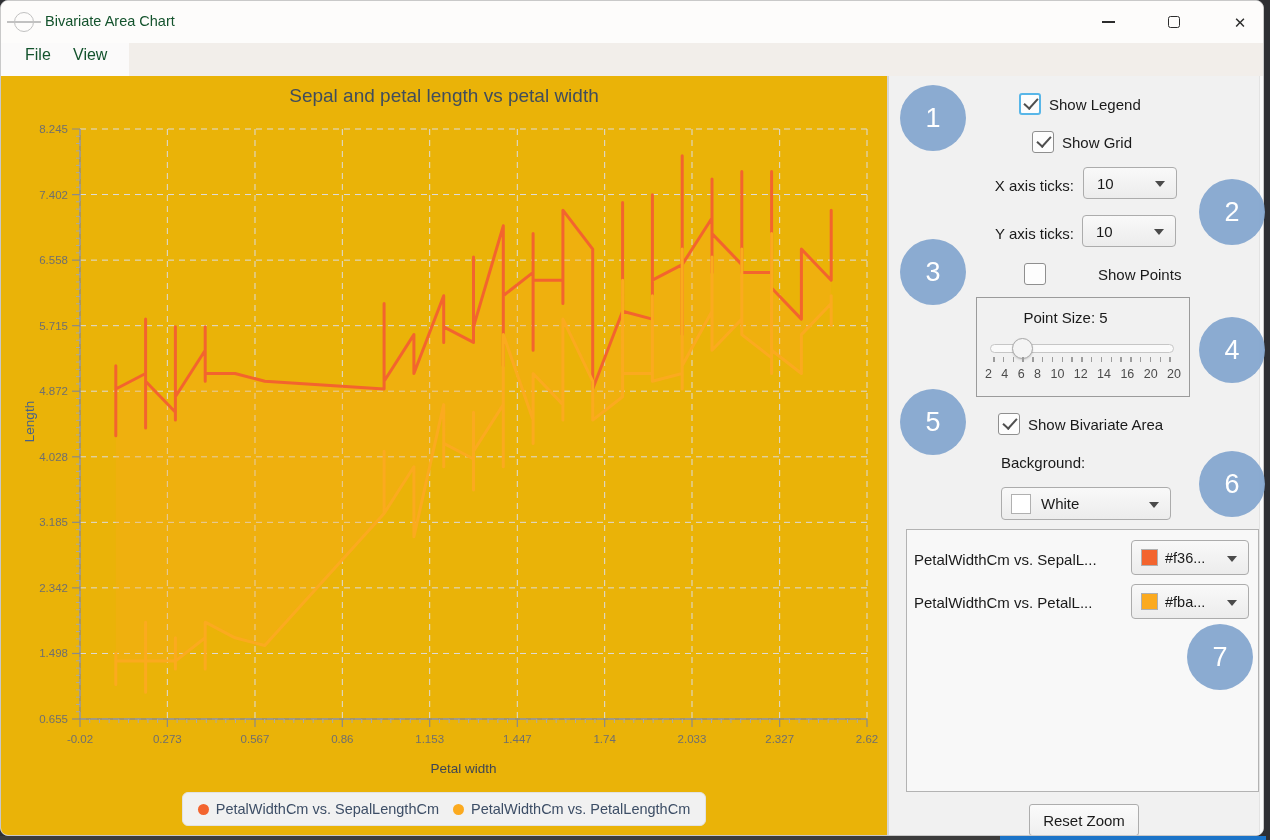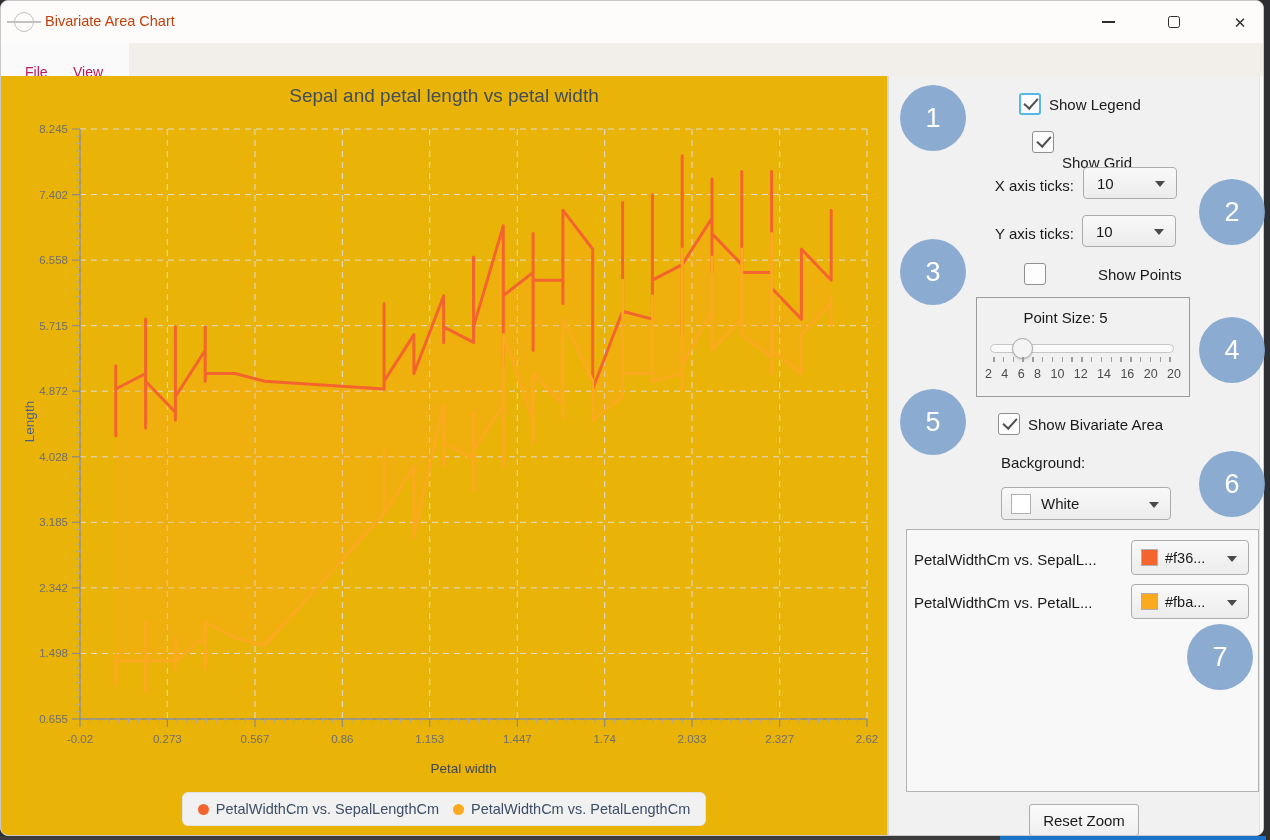--- a/index.html
+++ b/index.html
@@ -4,30 +4,30 @@
 <style>
   html,body{margin:0;padding:0;}
   body{width:1270px;height:840px;background:#2e2f33;font-family:"Liberation Sans",sans-serif;overflow:hidden;position:relative;}
   .abs{position:absolute;}
   #app{position:relative;width:1270px;height:840px;}
   
   #window{left:0;top:0;width:1264px;height:836px;background:#fff;border-radius:8px;border:1px solid #c9c9c9;box-sizing:border-box;overflow:hidden;}
   #titlebar{left:0;top:0;width:1264px;height:42px;background:#fdfcfb;}
   #app-icon{left:13px;top:11px;width:20px;height:20px;border:1.6px solid #c1c1c1;border-radius:50%;box-sizing:border-box;}
   #app-icon-line{left:6px;top:20px;width:34px;height:1.6px;background:#c1c1c1;}
-  #window-title{left:44px;top:12px;font-size:14.5px;color:#c2410c;}
+  #window-title{left:44px;top:12px;font-size:14.5px;color:#14532d;}
   .win-btn{top:0;width:46px;height:42px;display:flex;align-items:center;justify-content:center;}
   #btn-min{left:1084px;} #btn-max{left:1150px;} #btn-close{left:1216px;}
   #btn-min .glyph{width:13px;height:1.6px;background:#2c2c2c;}
   #btn-max .glyph{width:12px;height:12px;border:1.6px solid #2c2c2c;border-radius:2.5px;box-sizing:border-box;background:transparent;}
   #btn-close .glyph{font-size:15px;color:#2c2c2c;line-height:1;}
   
   #menubar{left:0;top:42px;width:1264px;height:33px;background:#f2eeea;}
   #menubar-left{left:0;top:0;width:128px;height:33px;background:#fbfafa;}
-  .menu-item{top:19px;font-size:14px;color:#be185d;padding:2px 6px;}
+  .menu-item{top:1px;font-size:16px;color:#14532d;padding:2px 6px;}
   #menu-file{left:18px;} #menu-view{left:66px;}
   
   #chart-card{left:0;top:75px;width:886px;height:761px;background:#eab308;}
   #chart-title{left:0;top:9px;width:886px;text-align:center;font-size:19px;color:#414d5c;}
   #chart-svg{left:10px;top:0px;}
   #y-axis-label{left:-22px;top:338px;width:100px;text-align:center;font-size:13.5px;color:#47618c;transform:rotate(-90deg);}
   #x-axis-label{left:69px;top:685px;width:787px;text-align:center;font-size:13.5px;color:#3f4653;}
   #legend-wrap{left:0;top:716px;width:886px;display:flex;justify-content:center;border-radius:14px;}
   #legend{display:inline-flex;align-items:center;gap:14px;background:#f1f1f1;border:1px solid #e2e2e2;border-radius:6px;padding:8px 15px;font-size:14.5px;color:#3d4e66;}
   .legend-item{display:flex;align-items:center;gap:7px;}
@@ -37,21 +37,21 @@
   #panel{left:888px;top:75px;width:376px;height:761px;background:#f1f1f1;}
   #scroll-gutter{left:1258px;top:75px;width:6px;height:761px;background:#fafafa;border-left:1px solid #e3e3e3;box-sizing:border-box;}
   
   .checkbox{width:22px;height:22px;background:#fdfdfd;border:1px solid #8f8f8f;border-radius:3px;box-sizing:border-box;}
   .checkbox.focused{border:2px solid #58b6e8;}
   .checkbox.checked::after{content:"";position:absolute;left:4px;top:4px;width:12px;height:6px;border-left:2.6px solid #4f4f4f;border-bottom:2.6px solid #4f4f4f;transform:rotate(-48deg);}
   .checkbox.focused.checked::after{left:3px;top:3px;}
   #cb-show-legend{left:1018px;top:92px;}
   #lbl-show-legend{left:1048px;top:93px;}
   #cb-show-grid{left:1031px;top:130px;}
-  #lbl-show-grid{left:1061px;top:131px;margin-top:20px;}
+  #lbl-show-grid{left:1061px;top:131px;}
   .panel-label{font-size:15px;color:#1a1a1a;line-height:22px;}
   #lbl-xticks{left:975px;top:174px;width:98px;text-align:right;}
   #lbl-yticks{left:975px;top:222px;width:98px;text-align:right;}
   .dropdown{background:linear-gradient(#f9f9f9,#ececec);border:1px solid #acacac;border-radius:4px;box-sizing:border-box;display:flex;align-items:center;}
   .dd-value{font-size:15px;color:#1a1a1a;}
   .dd-arrow{position:absolute;right:11px;top:50%;margin-top:-2px;width:0;height:0;border-left:5px solid transparent;border-right:5px solid transparent;border-top:6px solid #4a4a4a;}
   #dd-xticks{left:1082px;top:166px;width:94px;height:32px;padding-left:13px;}
   #dd-yticks{left:1081px;top:214px;width:94px;height:32px;padding-left:13px;}
   #cb-show-points{left:1023px;top:262px;}
   #lbl-show-points{left:1053px;top:263px;margin-left:44px;}

